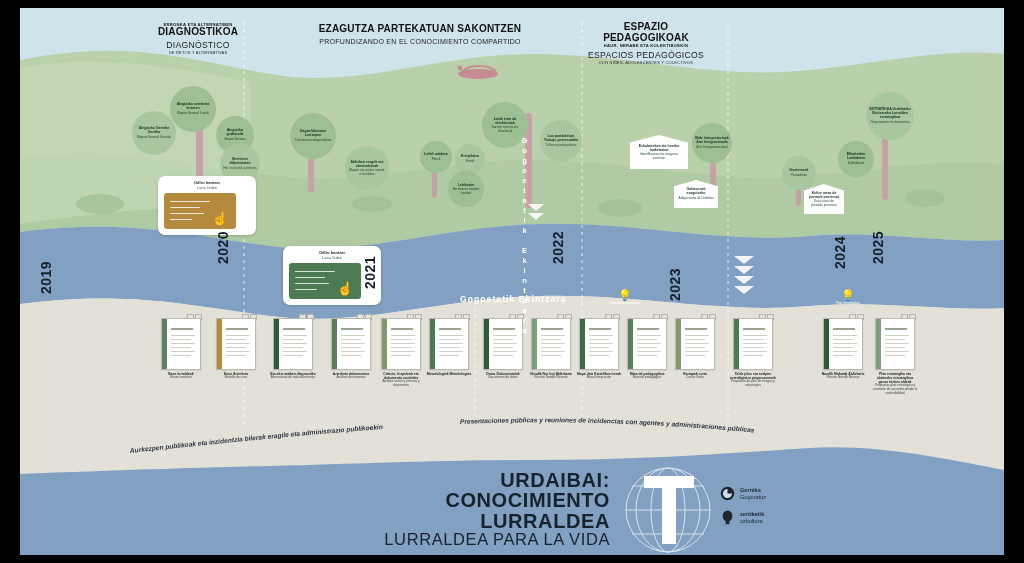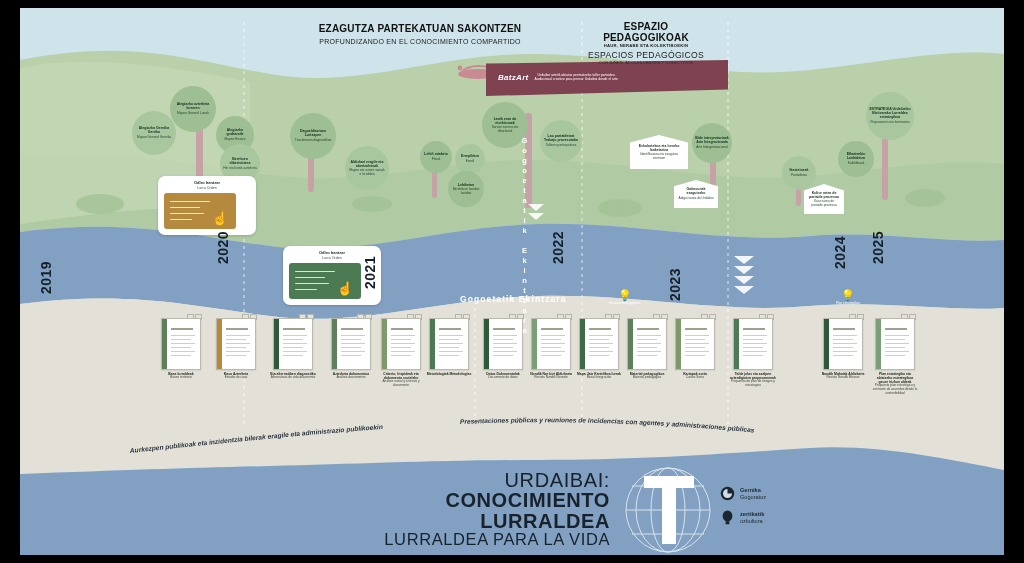--- a/index.html
+++ b/index.html
@@ -68,21 +68,21 @@
   .doc .btns{position:absolute;right:2px;top:-4px;display:flex;gap:1.5px;}
   .doc .btns i{width:5px;height:3.5px;background:#e3e3dc;border:.4px solid #b5b5ab;display:block;}
 
   
   .bulb{position:absolute;z-index:33;text-align:center;}
   .bulb .g{font-size:11px;color:#fff;line-height:1;}
   .bulb .cp{font-size:3.1px;color:#fff;line-height:1.15;margin-top:1px;}
 
   
   .btitle{position:absolute;z-index:42;text-align:right;color:#17222c;}
-  .btitle .l1{font-size:20px;font-weight:normal;letter-spacing:.6px;line-height:1.02;}
+  .btitle .l1{font-size:20px;font-weight:bold;letter-spacing:.6px;line-height:1.02;}
   .btitle .l2{font-size:20px;font-weight:bold;letter-spacing:.6px;line-height:1.02;}
   .btitle .l3{font-size:16.5px;letter-spacing:.6px;line-height:1.05;}
 
   .logos{position:absolute;z-index:42;}
   .logo{display:flex;align-items:center;gap:5px;margin-bottom:9px;}
   .logo .mark{width:15px;height:15px;flex:0 0 auto;position:relative;}
   .logo .txt{font-size:5.6px;font-weight:bold;color:#1d2a33;line-height:1.2;}
   .logo .txt .sub{font-weight:normal;}
 </style>
 </head>
@@ -150,20 +150,27 @@
         <circle cx="648" cy="502" r="42"></circle>
         <ellipse cx="648" cy="502" rx="17" ry="42"></ellipse>
         <ellipse cx="648" cy="502" rx="32" ry="42"></ellipse>
         <line x1="606" y1="502" x2="690" y2="502"></line>
         <line x1="612" y1="478" x2="684" y2="478"></line>
         <line x1="612" y1="526" x2="684" y2="526"></line>
       </g>
       <path fill="#ffffff" d="M624,468 h50 v12 h-18 v56 h-14 v-56 h-18 z"></path>
     </svg>
 
+    <div class="hdr" style="left:128px;top:14px;width:100px;">
+      <div class="eu-sm">ERRONKA ETA ALTERNATIBEN</div>
+      <div class="eu-lg">DIAGNOSTIKOA</div>
+      <div class="gap"></div>
+      <div class="es-lg">DIAGNÓSTICO</div>
+      <div class="es-sm">DE RETOS Y ALTERNATIVAS</div>
+    </div>
 
     <div class="hdr" style="left:280px;top:16px;width:240px;">
       <div class="eu-lg">EZAGUTZA PARTEKATUAN SAKONTZEN</div>
       <div class="gap"></div>
       <div class="es-lg" style="font-size:7px;">PROFUNDIZANDO EN  EL CONOCIMIENTO COMPARTIDO</div>
     </div>
 
     <div class="hdr" style="left:560px;top:14px;width:132px;">
       <div class="eu-lg">ESPAZIO PEDAGOGIKOAK</div>
       <div class="eu-sm">HAUR, NERABE ETA KOLEKTIBOEKIN</div>
@@ -174,27 +181,20 @@
 
 
     <div class="year" style="left:34px;top:270px;">2019</div>
     <div class="year" style="left:211px;top:240px;">2020</div>
     <div class="year" style="left:358px;top:265px;">2021</div>
     <div class="year" style="left:546px;top:240px;">2022</div>
     <div class="year" style="left:663px;top:277px;">2023</div>
     <div class="year" style="left:828px;top:245px;">2024</div>
     <div class="year" style="left:866px;top:240px;">2025</div>
 
-    <div class="batz" style="left:466px;top:52px;width:216px;height:26px;">
-      <div class="nm">BatzArt</div>
-      <div>
-        <div class="sub">Urdaibai artetik abiatuz pentsatzeko taller partaidea</div>
-        <div class="sub">Audiovisual creativo para pensar Urdaibai desde el arte</div>
-      </div>
-    </div>
 
     <div class="motto-v" style="left:500px;top:128px;">Gogoetatik Ekintzara</div>
     <div class="motto-h" style="left:440px;top:286px;">Gogoetatik  Ekintzara</div>
 
     <div id="bubbles">
         <div class="bub" style="left: 150px; top: 78px; width: 46px; height: 46px; background: rgb(157, 191, 147);">
           <div class="t1">Alegiazko azterketa lurraren</div>
           <div class="t2">Mapeo General Lurrak</div>
         </div>
         <div class="bub" style="left: 112px; top: 103px; width: 44px; height: 44px; background: rgb(169, 199, 159);">

